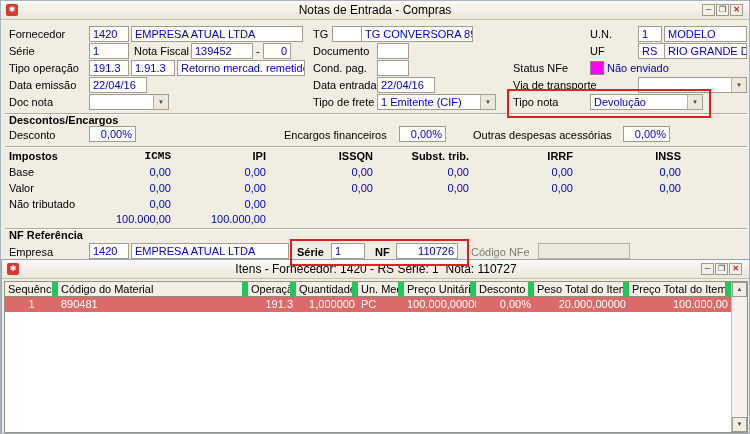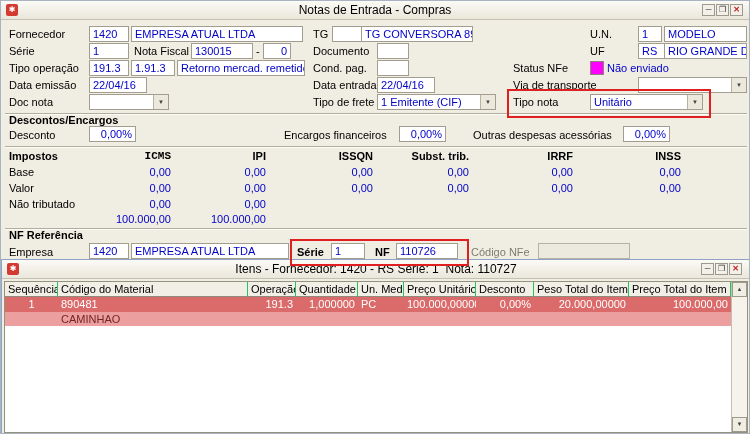--- a/index.html
+++ b/index.html
@@ -31,21 +31,21 @@
   .sec-line{position:absolute;left:4px;width:742px;height:0;
        border-top:1px solid #b2ae9f;border-bottom:1px solid #fdfdfa;}
   .icell{position:absolute;width:90px;text-align:right;line-height:13px;}
   .swatch{position:absolute;width:12px;height:12px;border:1px solid #898577;background:#ff00ff;}
   .redbox{position:absolute;border:2px solid #e02020;z-index:70;pointer-events:none;}
   
   .child{position:absolute;left:0;top:258px;width:750px;height:176px;background:#f0ede2;
        border:1px solid #8fa3c4;box-sizing:border-box;z-index:40;}
   .tframe{position:absolute;left:2px;top:21px;width:744px;height:152px;background:#fff;
        border:1px solid #95917f;box-sizing:border-box;overflow:hidden;}
-  .th{position:absolute;top:0;height:15px;background:#f1efe6;border-right:1px solid #22c55e;
+  .th{position:absolute;top:0;height:15px;background:#f1efe6;border-right:6px solid #22c55e;
        border-bottom:1px solid #8e8a7d;box-sizing:border-box;padding:1px 0 0 3px;
        white-space:nowrap;overflow:hidden;}
   .td{position:absolute;top:0;height:100%;box-sizing:border-box;padding:1px 3px 0 3px;
        white-space:nowrap;overflow:hidden;}
   .td.r{text-align:right;}
   .td.c{text-align:center;}
   .col-seq{left:0;width:53px;} .col-cod{left:53px;width:190px;} .col-op{left:243px;width:48px;}
   .col-qt{left:291px;width:62px;} .col-un{left:353px;width:46px;} .col-pu{left:399px;width:72px;}
   .col-ds{left:471px;width:58px;} .col-ps{left:529px;width:95px;} .col-pt{left:624px;width:102px;}
   .item-row{position:absolute;left:0;top:15px;width:726px;height:29px;}
@@ -76,21 +76,21 @@
   <span class="lbl" style="left:312px;top:27px;">TG</span>
   <div class="fld" style="left:331px;top:25px;width:27px;padding-left:40px;">33</div>
   <div class="fld" style="left:360px;top:25px;width:112px;">TG CONVERSORA 890487</div>
   <span class="lbl" style="left:589px;top:27px;">U.N.</span>
   <div class="fld" style="left:637px;top:25px;width:24px;">1</div>
   <div class="fld" style="left:663px;top:25px;width:83px;">MODELO</div>
 
   <span class="lbl" style="left:8px;top:44px;">Série</span>
   <div class="fld" style="left:88px;top:42px;width:40px;">1</div>
   <span class="lbl" style="left:133px;top:44px;">Nota Fiscal</span>
-  <div class="fld" style="left:190px;top:42px;width:62px;">130015</div>
+  <div class="fld" style="left:190px;top:42px;width:62px;">139452</div>
   <span class="lbl" style="left:255px;top:44px;">-</span>
   <div class="fld right" style="left:262px;top:42px;width:28px;">0</div>
   <span class="lbl" style="left:312px;top:44px;">Documento</span>
   <div class="fld" style="left:376px;top:42px;width:32px;"></div>
   <span class="lbl" style="left:589px;top:44px;">UF</span>
   <div class="fld" style="left:637px;top:42px;width:32px;">RS</div>
   <div class="fld" style="left:663px;top:42px;width:83px;">RIO GRANDE DO SUL</div>
 
   <span class="lbl" style="left:8px;top:61px;">Tipo operação</span>
   <div class="fld" style="left:88px;top:59px;width:40px;">191.3</div>
@@ -117,21 +117,21 @@
     <span></span>
     <span class="arrow">▼</span>
   </div>
   <span class="lbl" style="left:312px;top:95px;">Tipo de frete</span>
   <div class="fld combo" style="left:376px;top:93px;width:119px;">
     <span>1 Emitente (CIF)</span>
     <span class="arrow">▼</span>
   </div>
   <span class="lbl" style="left:512px;top:95px;">Tipo nota</span>
   <div class="fld combo" style="left:589px;top:93px;width:113px;">
-    <span>Unitário</span>
+    <span>Devolução</span>
     <span class="arrow">▼</span>
   </div>
   <div class="redbox" style="left:506px;top:88px;width:200px;height:25px;"></div>
 
   <div class="sec-line" style="top:112px;"></div>
   <span class="lbl bold" style="left:8px;top:113px;">Descontos/Encargos</span>
   <span class="lbl" style="left:8px;top:128px;">Desconto</span>
   <div class="fld right" style="left:88px;top:125px;width:47px;">0,00%</div>
   <span class="lbl" style="left:283px;top:128px;">Encargos financeiros</span>
   <div class="fld right" style="left:398px;top:125px;width:47px;">0,00%</div>
@@ -172,21 +172,21 @@
   <span class="icell blue" style="left:175px;top:212px;">100.000,00</span>
 
   <div class="sec-line" style="top:227px;"></div>
   <span class="lbl bold" style="left:8px;top:228px;">NF Referência</span>
   <span class="lbl" style="left:8px;top:245px;">Empresa</span>
   <div class="fld" style="left:88px;top:242px;width:40px;">1420</div>
   <div class="fld" style="left:130px;top:242px;width:158px;">EMPRESA ATUAL LTDA</div>
   <span class="lbl bold" style="left:296px;top:245px;">Série</span>
   <div class="fld" style="left:330px;top:242px;width:34px;">1</div>
   <span class="lbl bold" style="left:374px;top:245px;">NF</span>
-  <div class="fld" style="left:395px;top:242px;width:62px;">110726</div>
+  <div class="fld" style="left:395px;top:242px;width:62px;text-align:right;">110726</div>
   <div class="redbox" style="left:289px;top:238px;width:175px;height:23px;"></div>
   <span class="lbl gray" style="left:470px;top:245px;">Código NFe</span>
   <div class="fld disabled" style="left:537px;top:242px;width:92px;"></div>
 
   <div class="child">
     <div class="titlebar">
       <span class="app-icon">✱</span>
       <span class="title-text">Itens - Fornecedor: 1420 - RS Série: 1  Nota: 110727</span>
       <span class="win-btn" style="left:699px;">─</span>
       <span class="win-btn" style="left:713px;">❒</span>
@@ -210,23 +210,20 @@
           <div class="td c col-seq">1</div>
           <div class="td col-cod">890481</div>
           <div class="td r col-op">191.3</div>
           <div class="td r col-qt">1,000000</div>
           <div class="td col-un">PC</div>
           <div class="td r col-pu">100.000,00000</div>
           <div class="td r col-ds">0,00%</div>
           <div class="td r col-ps">20.000,00000</div>
           <div class="td r col-pt">100.000,00</div>
         </div>
-        <div class="row-l2">
-          <div class="td col-cod">CAMINHAO</div>
-        </div>
       </div>
 
       <div class="sb">
         <div class="sb-btn" style="top:0;">▲</div>
         <div class="sb-btn" style="top:135px;">▼</div>
       </div>
     </div>
   </div>
 
 </div>

